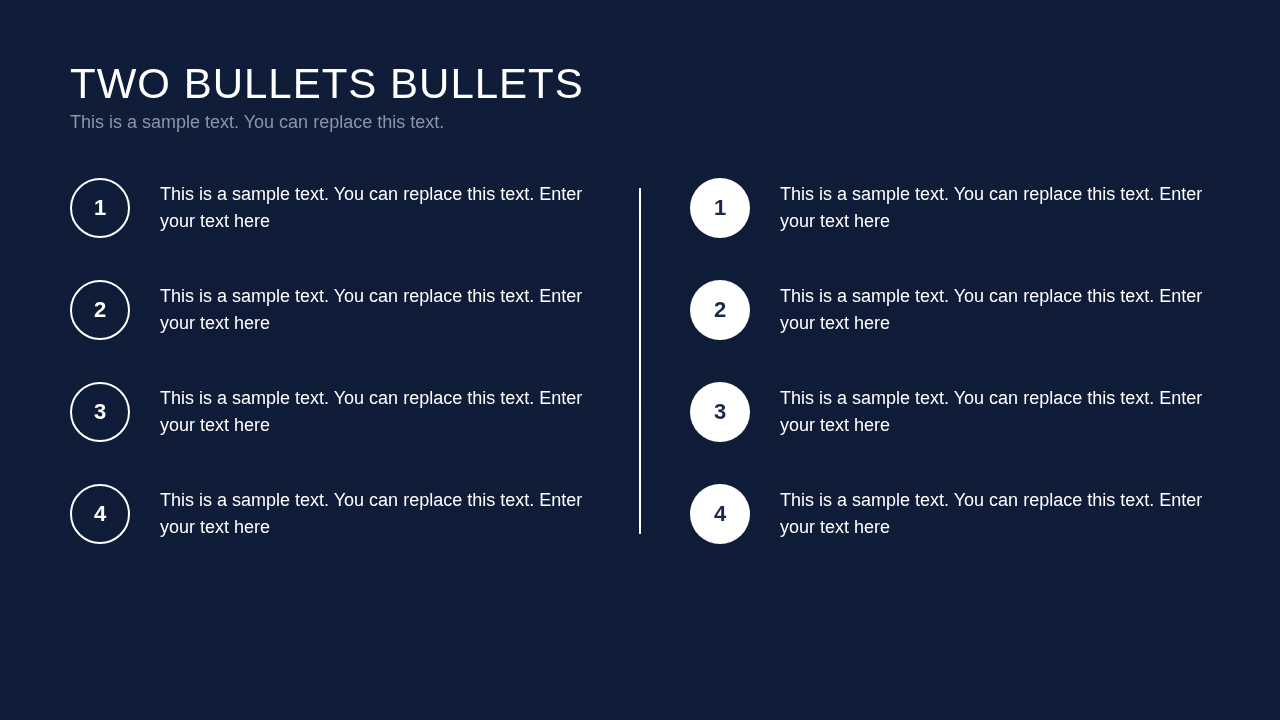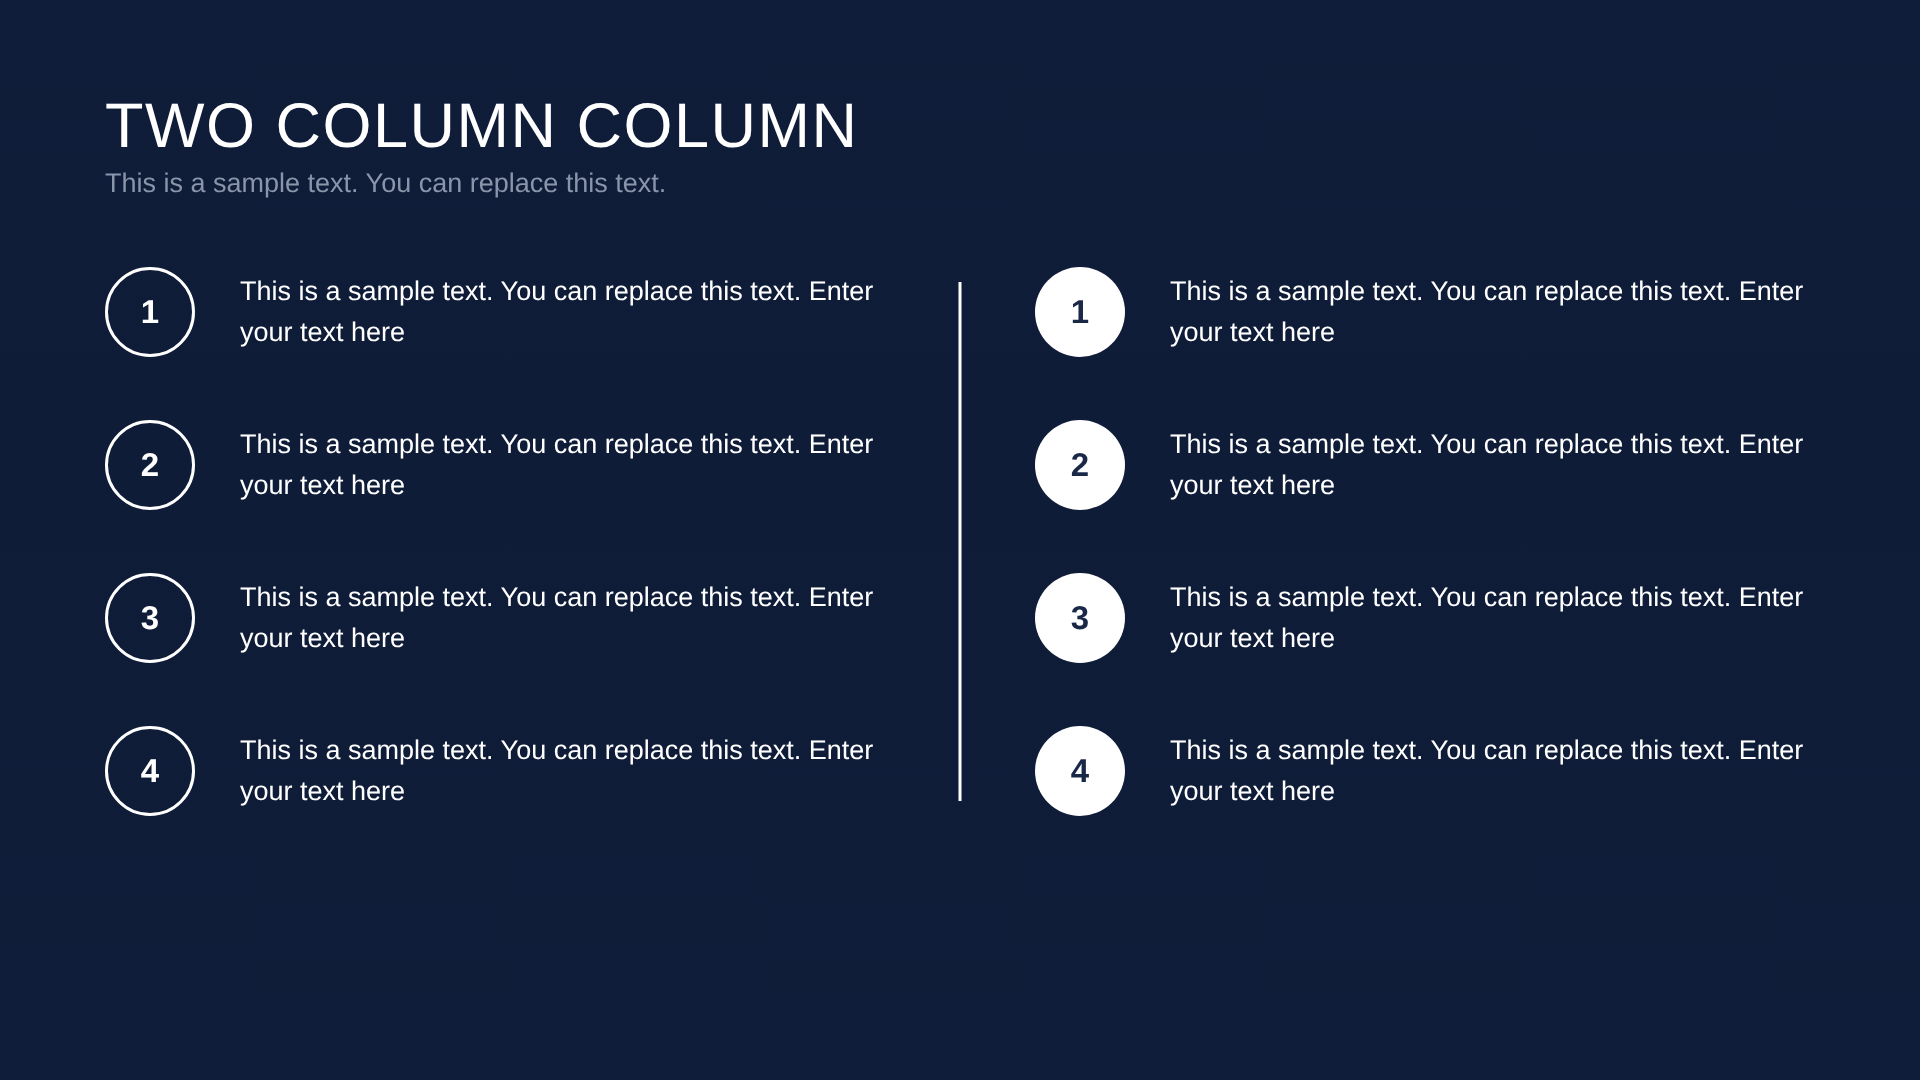--- a/index.html
+++ b/index.html
@@ -86,21 +86,21 @@
     .bullet-text {
       font-size: 18px;
       line-height: 1.5;
       color: #ffffff;
       font-weight: 400;
     }
   </style>
 </head>
 <body>
 
-<h1 class="slide-title">TWO COLUMN COLUMN</h1>
+<h1 class="slide-title">TWO BULLETS BULLETS</h1>
 <p class="slide-subtitle">This is a sample text. You can replace this text.</p>
 
 <div class="columns">
   <div class="column column-left">
     <div class="bullet-item">
       <div class="bullet-circle bullet-circle-outline">1</div>
       <div class="bullet-text">This is a sample text. You can replace this text. Enter your text here</div>
     </div>
     <div class="bullet-item">
       <div class="bullet-circle bullet-circle-outline">2</div>

